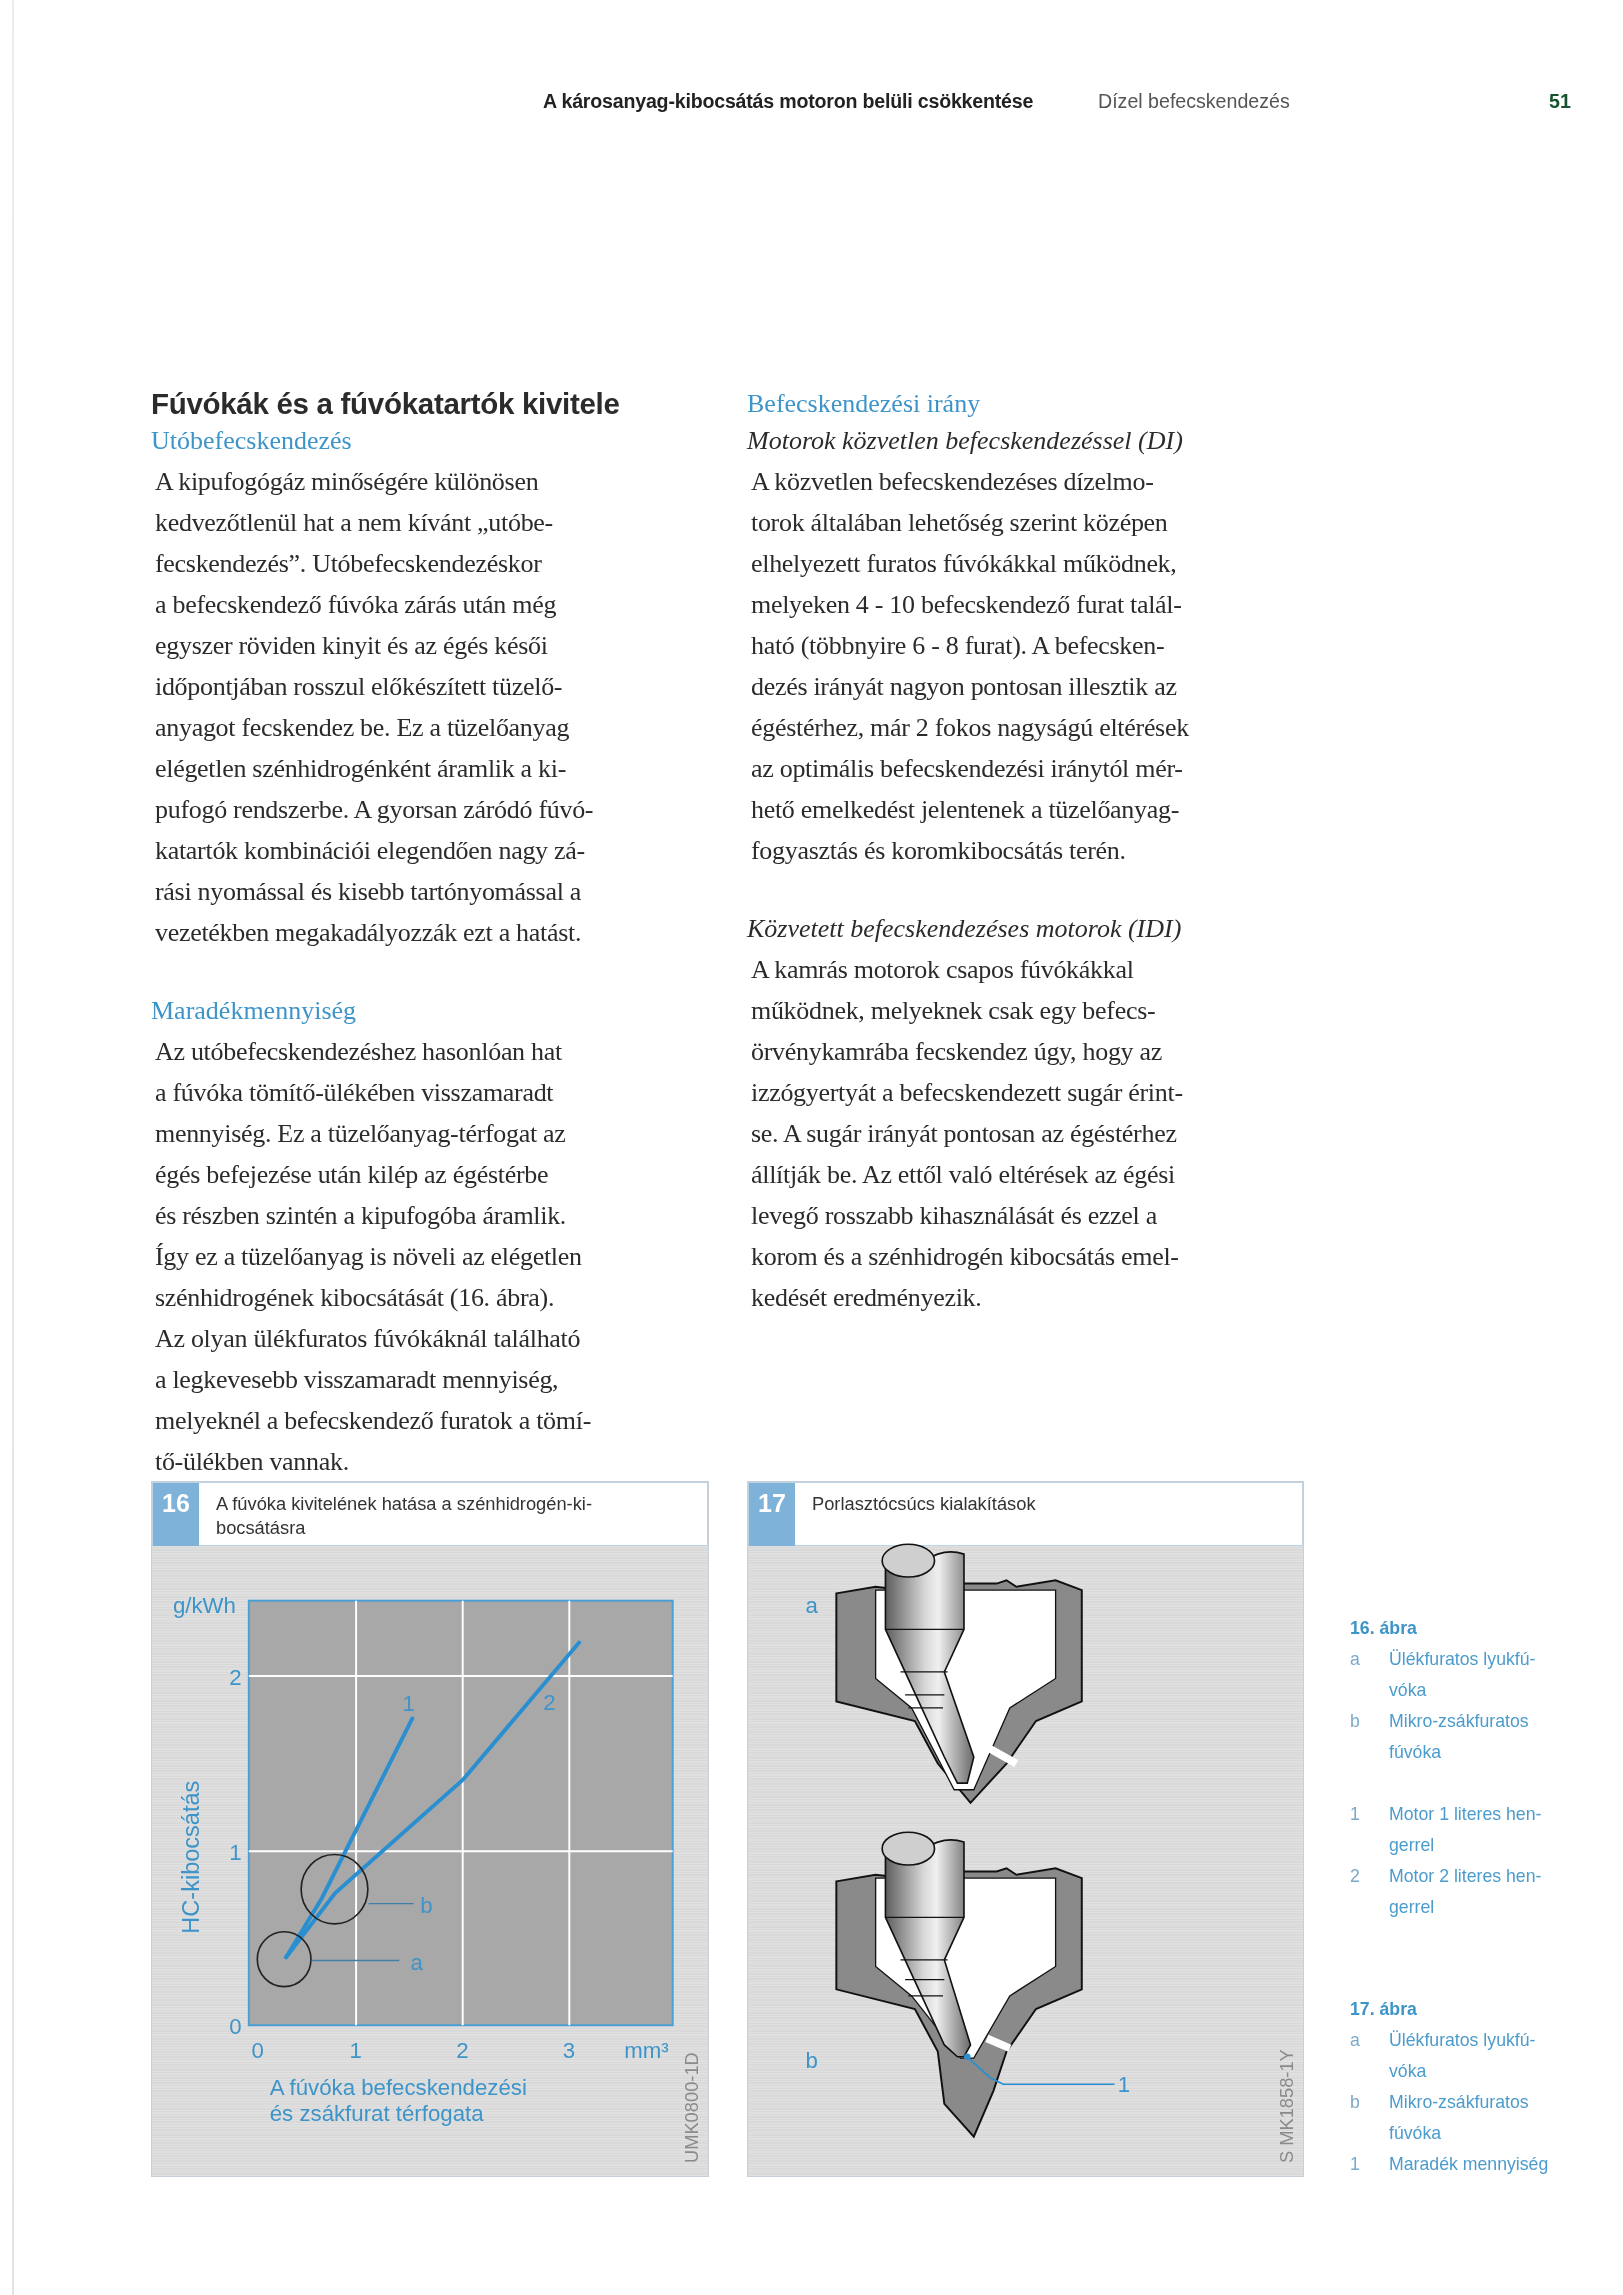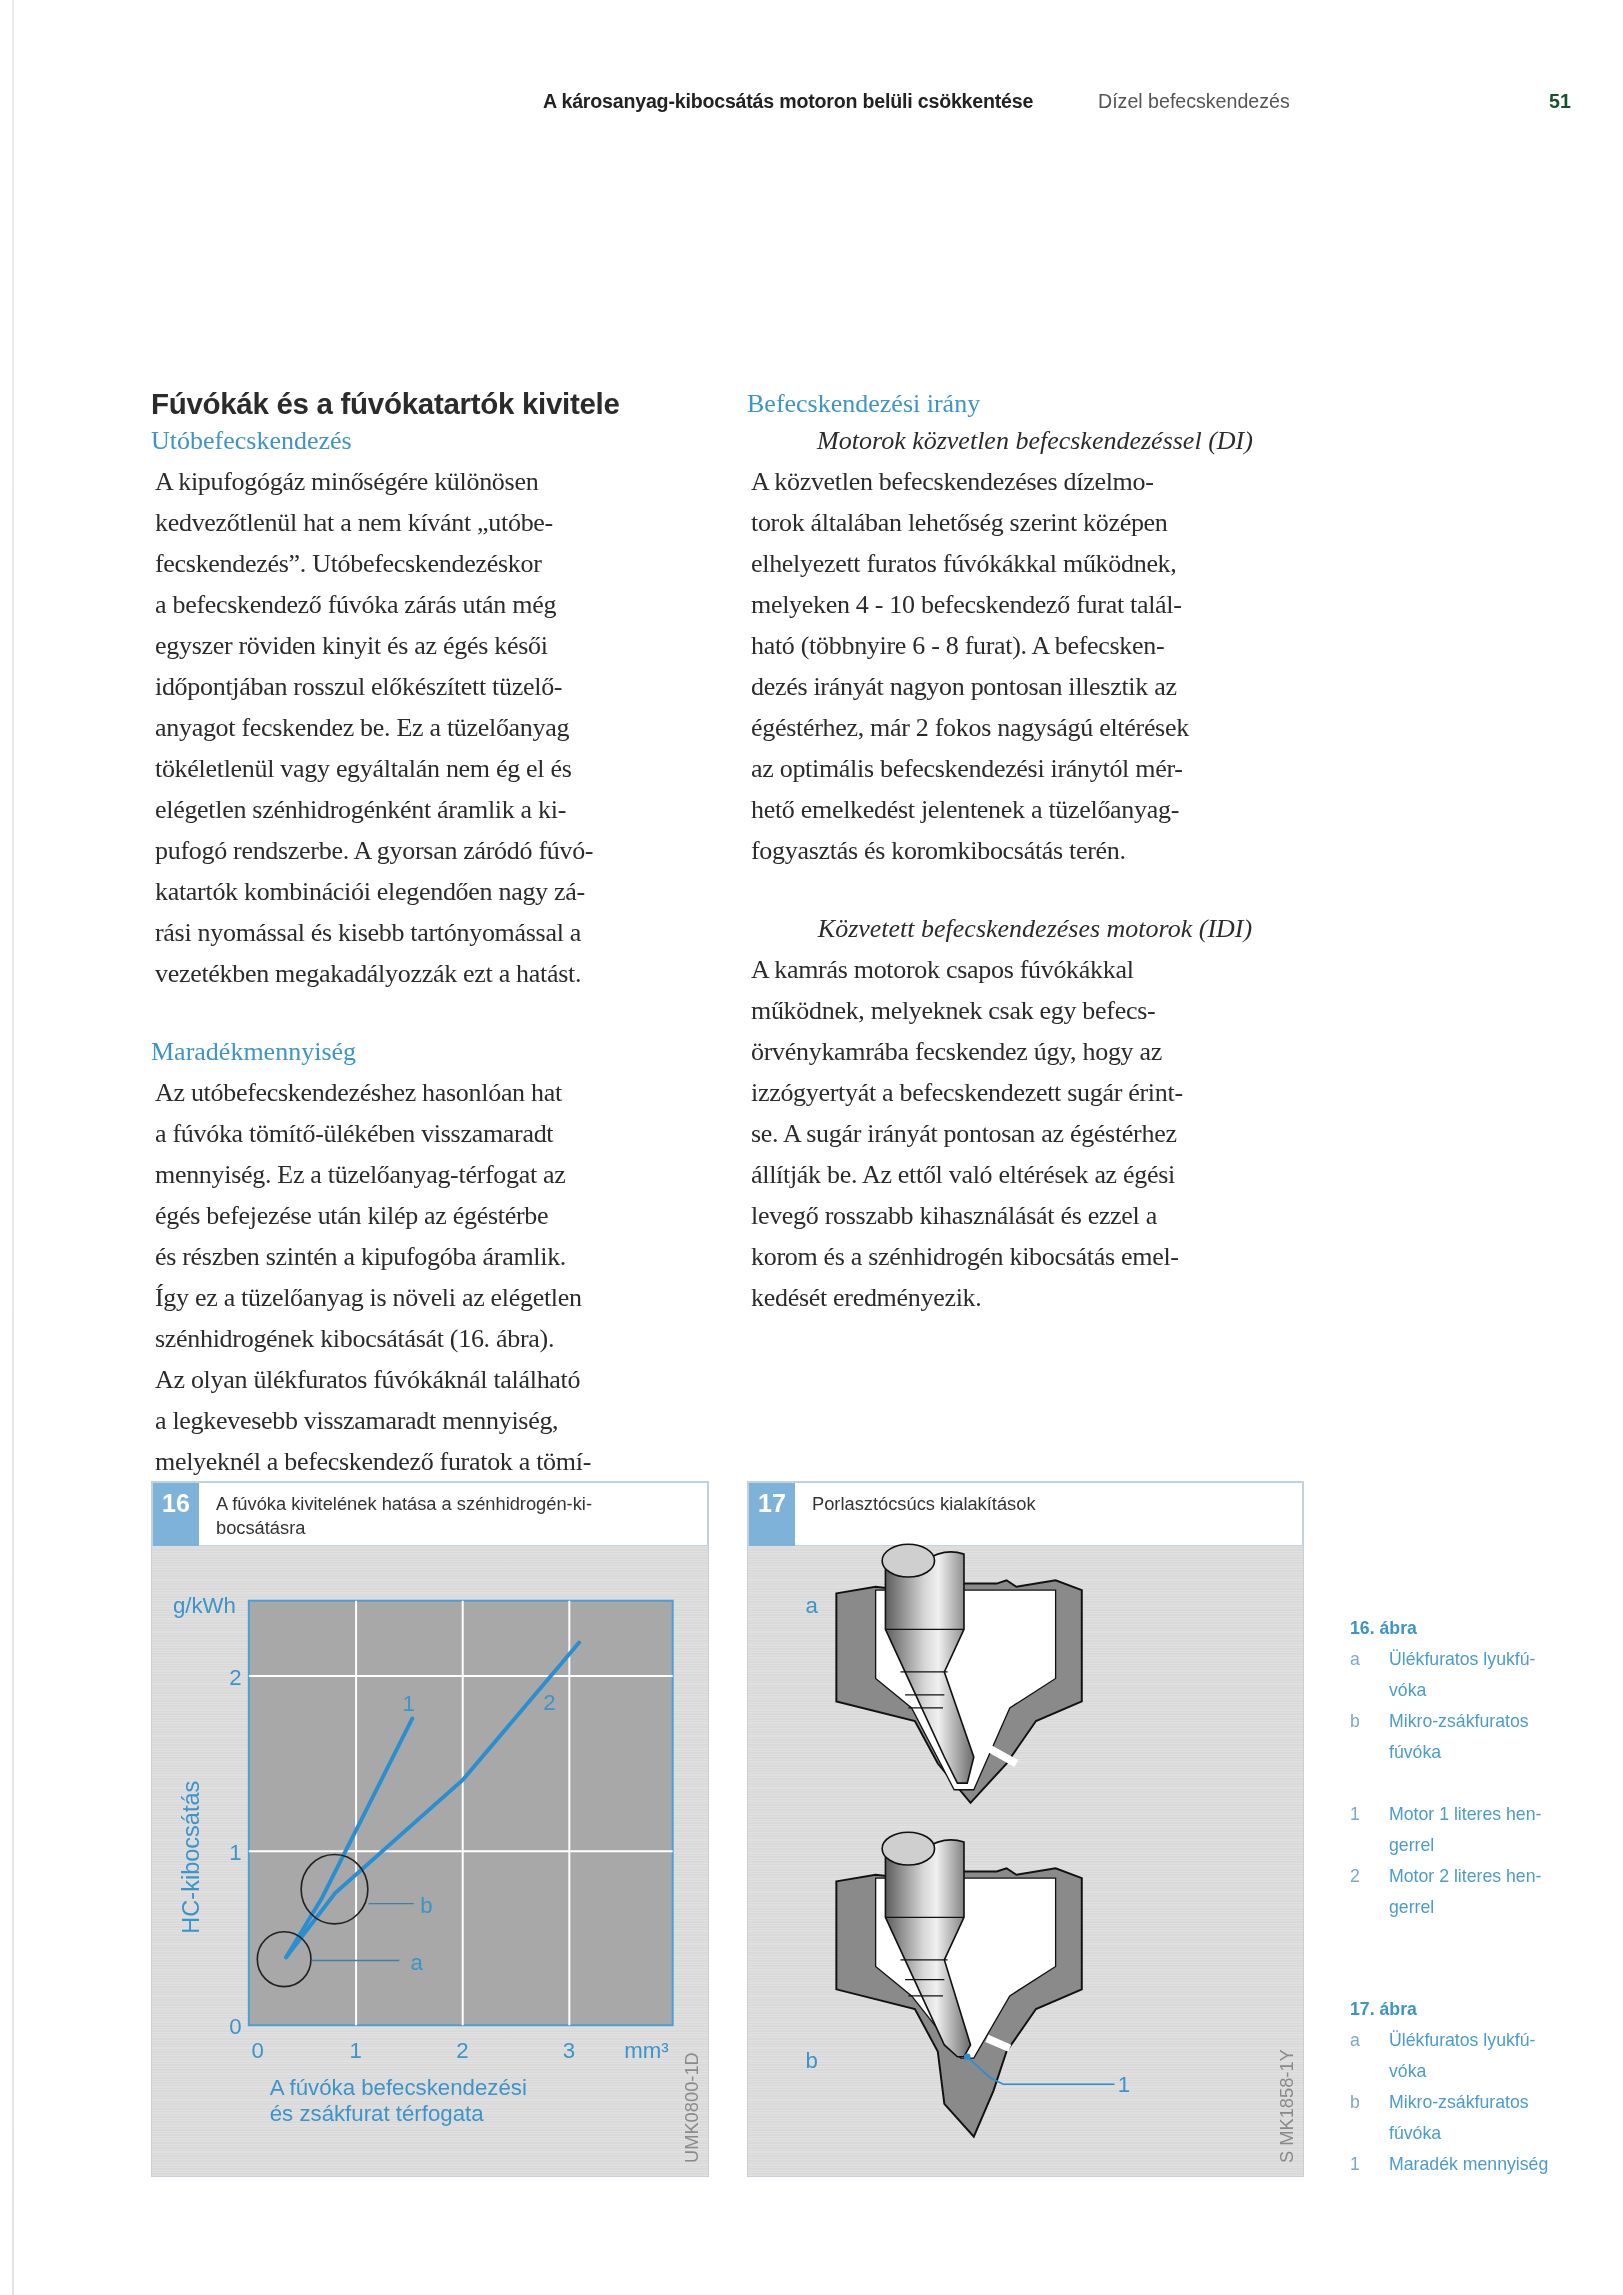--- a/index.html
+++ b/index.html
@@ -8,21 +8,21 @@
   .runhead { position:absolute; top:90px; left:0; width:1392px; height:26px; font-family:"Liberation Sans", sans-serif; font-size:19.6px; }
   .runhead .sec { position:absolute; left:543px; top:0; font-weight:bold; color:#222; letter-spacing:-0.2px; }
   .runhead .chap { position:absolute; left:1098px; top:0; color:#555; }
   .runhead .pg { position:absolute; left:1549px; top:0; font-weight:bold; color:#14532d; }
 
   .col { position:absolute; width:576px; }
   .col.left { left:151px; top:385px; }
   .col.right { left:747px; top:385px; }
   h1.title { font-family:"Liberation Sans", sans-serif; font-weight:bold; font-size:29.5px; margin:0; line-height:37px; color:#2b2b2b; letter-spacing:-0.3px; }
   .sub { font-family:"Liberation Serif", serif; color:#3d94c9; font-size:26px; line-height:37px; margin:0; }
-  .ital { font-style:italic; font-size:26px; line-height:37px; color:#2b2b2b; margin:0;text-align:center; }
+  .ital { font-style:italic; font-size:26px; line-height:37px; color:#2b2b2b; margin:0; }
   p.body { font-size:26px; line-height:37px; margin:4px; color:#2b2b2b; letter-spacing:-0.3px; }
   .gap { height:37px; }
 
   .fig { position:absolute; top:1481px; background:#d9d9d9; border:1.3px solid #c8cfd6;
          background-image:repeating-linear-gradient(0deg, rgba(255,255,255,.18) 0 1.3px, rgba(0,0,0,0) 1.3px 2.6px); }
   .fig16 { left:151px; width:556px; height:694px; }
   .fig17 { left:747px; width:555px; height:694px; }
   .fighead { position:absolute; left:0; top:0; right:0; height:64px; background:#ffffff; border:1.3px solid #bcd3e6; box-sizing:border-box; }
   .fignum { position:absolute; left:0; top:0; width:46px; height:63px; background:#7fb2d8; color:#fff; font-family:"Liberation Sans", sans-serif; font-weight:bold; font-size:25px; text-align:center; line-height:41px; }
   .figtitle { position:absolute; left:63px; top:9.2px; right:13px; font-family:"Liberation Sans", sans-serif; font-size:18.3px; line-height:23.6px; color:#333; }
@@ -51,21 +51,20 @@
   <h1 class="title">Fúvókák és a fúvókatartók kivitele</h1>
   <div class="sub">Utóbefecskendezés</div>
   <div>
     <p class="body">A kipufogógáz minőségére különösen</p>
     <p class="body">kedvezőtlenül hat a nem kívánt „utóbe-</p>
     <p class="body">fecskendezés”. Utóbefecskendezéskor</p>
     <p class="body">a befecskendező fúvóka zárás után még</p>
     <p class="body">egyszer röviden kinyit és az égés késői</p>
     <p class="body">időpontjában rosszul előkészített tüzelő-</p>
     <p class="body">anyagot fecskendez be. Ez a tüzelőanyag</p>
-    <p class="body">tökéletlenül vagy egyáltalán nem ég el és</p>
     <p class="body">elégetlen szénhidrogénként áramlik a ki-</p>
     <p class="body">pufogó rendszerbe. A gyorsan záródó fúvó-</p>
     <p class="body">katartók kombinációi elegendően nagy zá-</p>
     <p class="body">rási nyomással és kisebb tartónyomással a</p>
     <p class="body">vezetékben megakadályozzák ezt a hatást.</p>
   </div>
   <div class="gap"></div>
   <div class="sub">Maradékmennyiség</div>
   <div>
     <p class="body">Az utóbefecskendezéshez hasonlóan hat</p>

